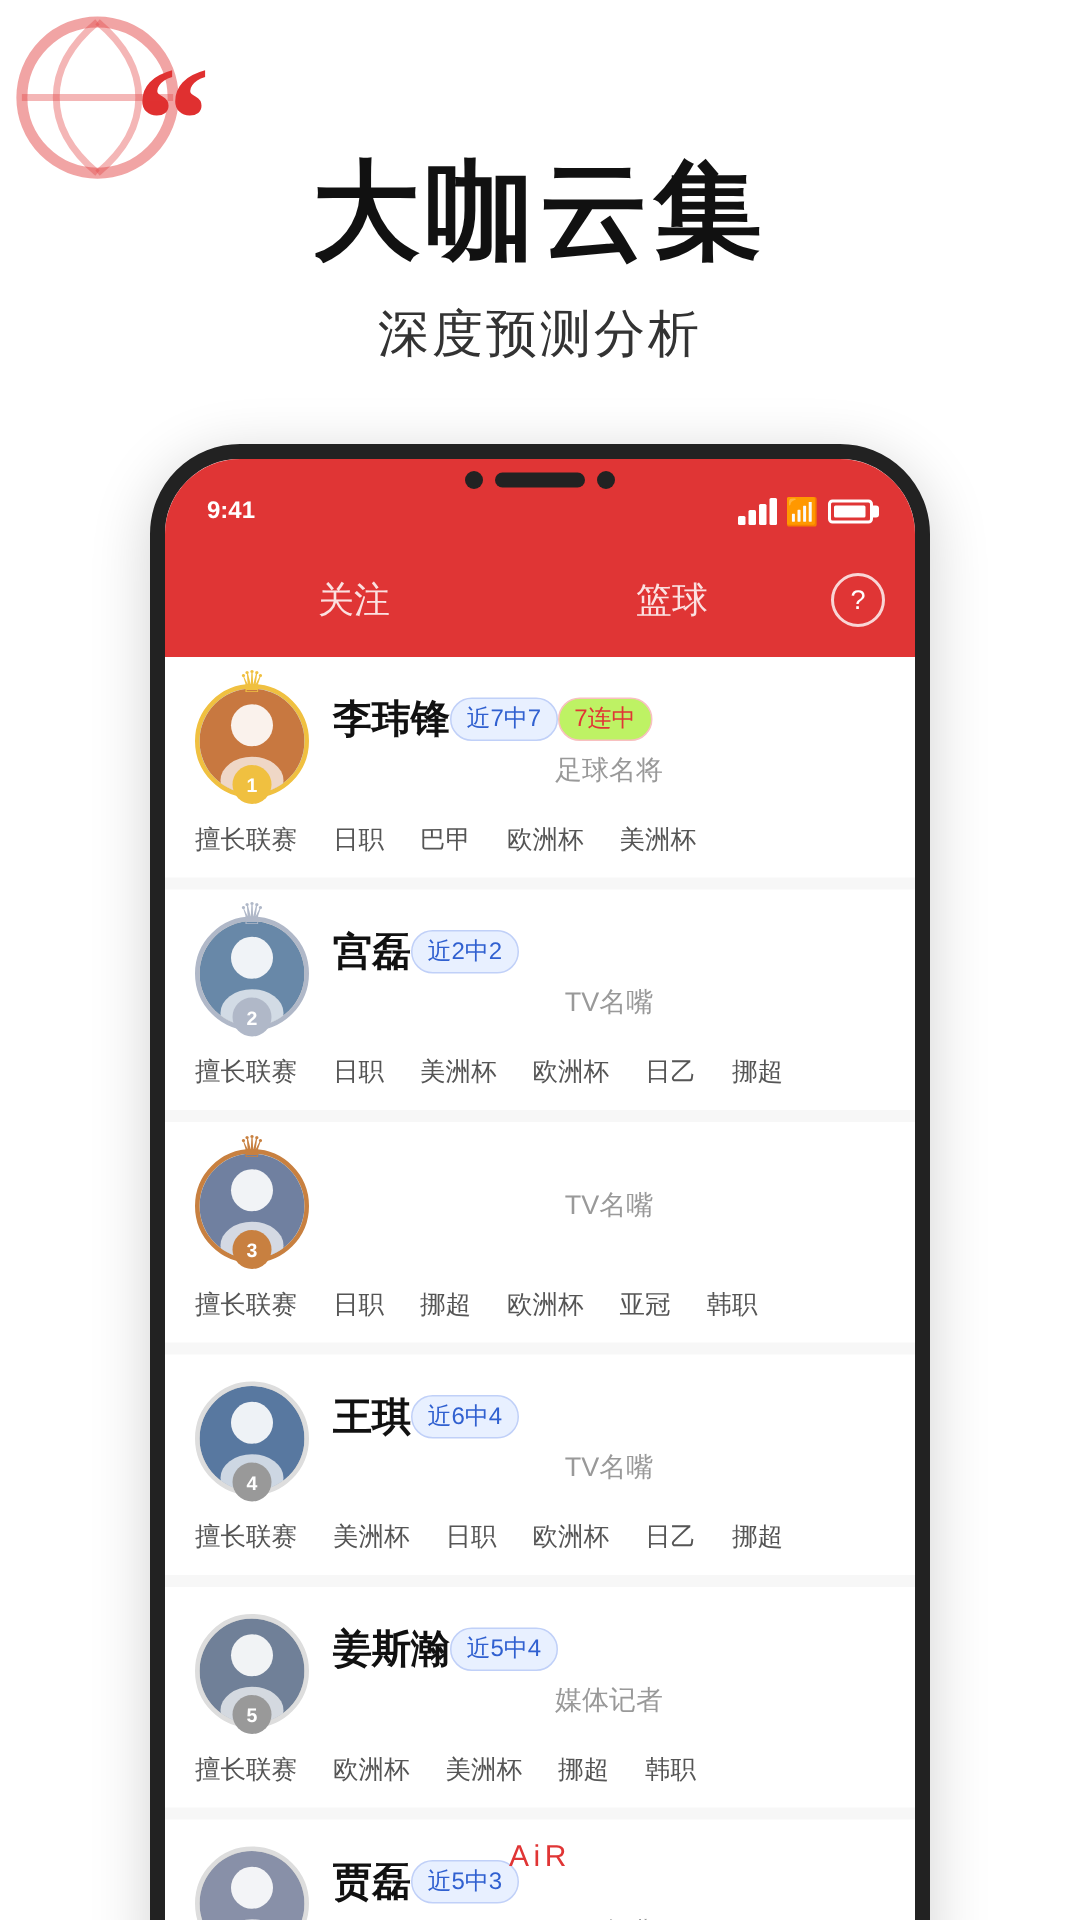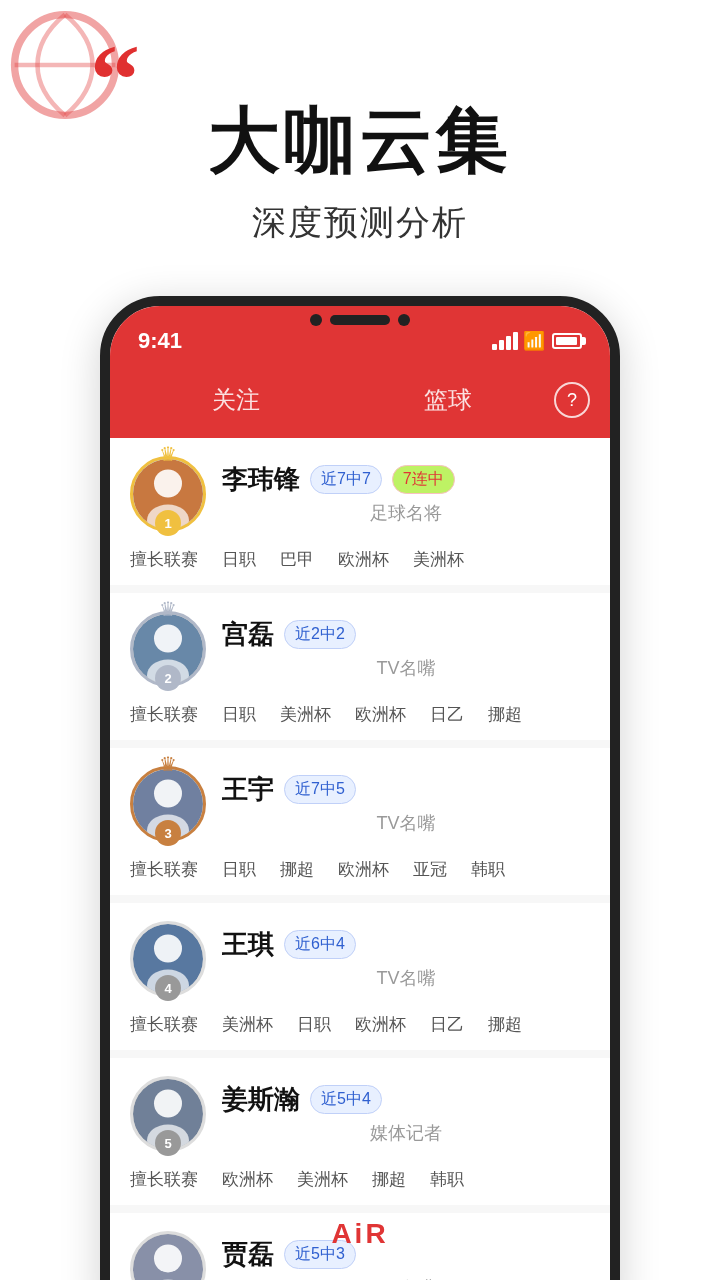--- a/index.html
+++ b/index.html
@@ -83,21 +83,21 @@
     .phone-notch-bar {
       background: #e03535;
       height: 70px;
       display: flex;
       align-items: center;
       justify-content: space-between;
       padding: 0 28px;
       position: relative;
     }
     .status-left {
-      font-size: 22px;
+      font-size: 16px;
       color: #fff;
       font-weight: 600;
     }
     .notch-center {
       position: absolute;
       left: 50%;
       transform: translateX(-50%);
       top: 8px;
       display: flex;
       align-items: center;
@@ -262,21 +262,21 @@
       transform: translateX(-50%);
       font-size: 20px;
     }
 
     .expert-info {
       flex: 1;
     }
     .expert-name-row {
       display: flex;
       align-items: center;
-      gap: 10px;
+      gap: 0;
       margin-bottom: 4px;
     }
     .expert-name {
       font-size: 26px;
       font-weight: 700;
       color: #111;
     }
     .tag {
       padding: 3px 10px;
       border-radius: 20px;
@@ -309,22 +309,22 @@
       font-size: 17px;
       color: #555;
     }
 
     
     .air-label {
       position: fixed;
       bottom: 30px;
       left: 50%;
       transform: translateX(-50%);
-      font-size: 28px;
-      font-weight: 700;
+      font-size: 20px;
+      font-weight: 400;
       color: #e03535;
       letter-spacing: 3px;
     }
 
     
     .avatar-svg {
       width: 100%;
       height: 100%;
     }
   </style>
@@ -447,24 +447,20 @@
         <div class="avatar-circle" style="border-color:#c88040">
           <svg class="avatar-svg" viewBox="0 0 80 80" xmlns="http://www.w3.org/2000/svg">
     <rect width="80" height="80" fill="#7080a0" rx="40"></rect>
     <circle cx="40" cy="28" r="16" fill="#fff" opacity="0.9"></circle>
     <ellipse cx="40" cy="70" rx="24" ry="18" fill="#fff" opacity="0.7"></ellipse>
   </svg>
         </div>
         <div class="rank-badge" style="background:#c88040">3</div>
       </div>
       <div class="expert-info">
-        <div class="expert-name-row">
-          <span class="expert-name">王宇</span>
-          <span class="tag tag-blue">近7中5</span>
-        </div>
         <div class="expert-role">TV名嘴</div>
       </div>
     </div>
     <div class="expert-tags">
       <span class="league-tag">擅长联赛</span>
             <span class="league-tag">日职</span>
             <span class="league-tag">挪超</span>
             <span class="league-tag">欧洲杯</span>
             <span class="league-tag">亚冠</span>
             <span class="league-tag">韩职</span>

